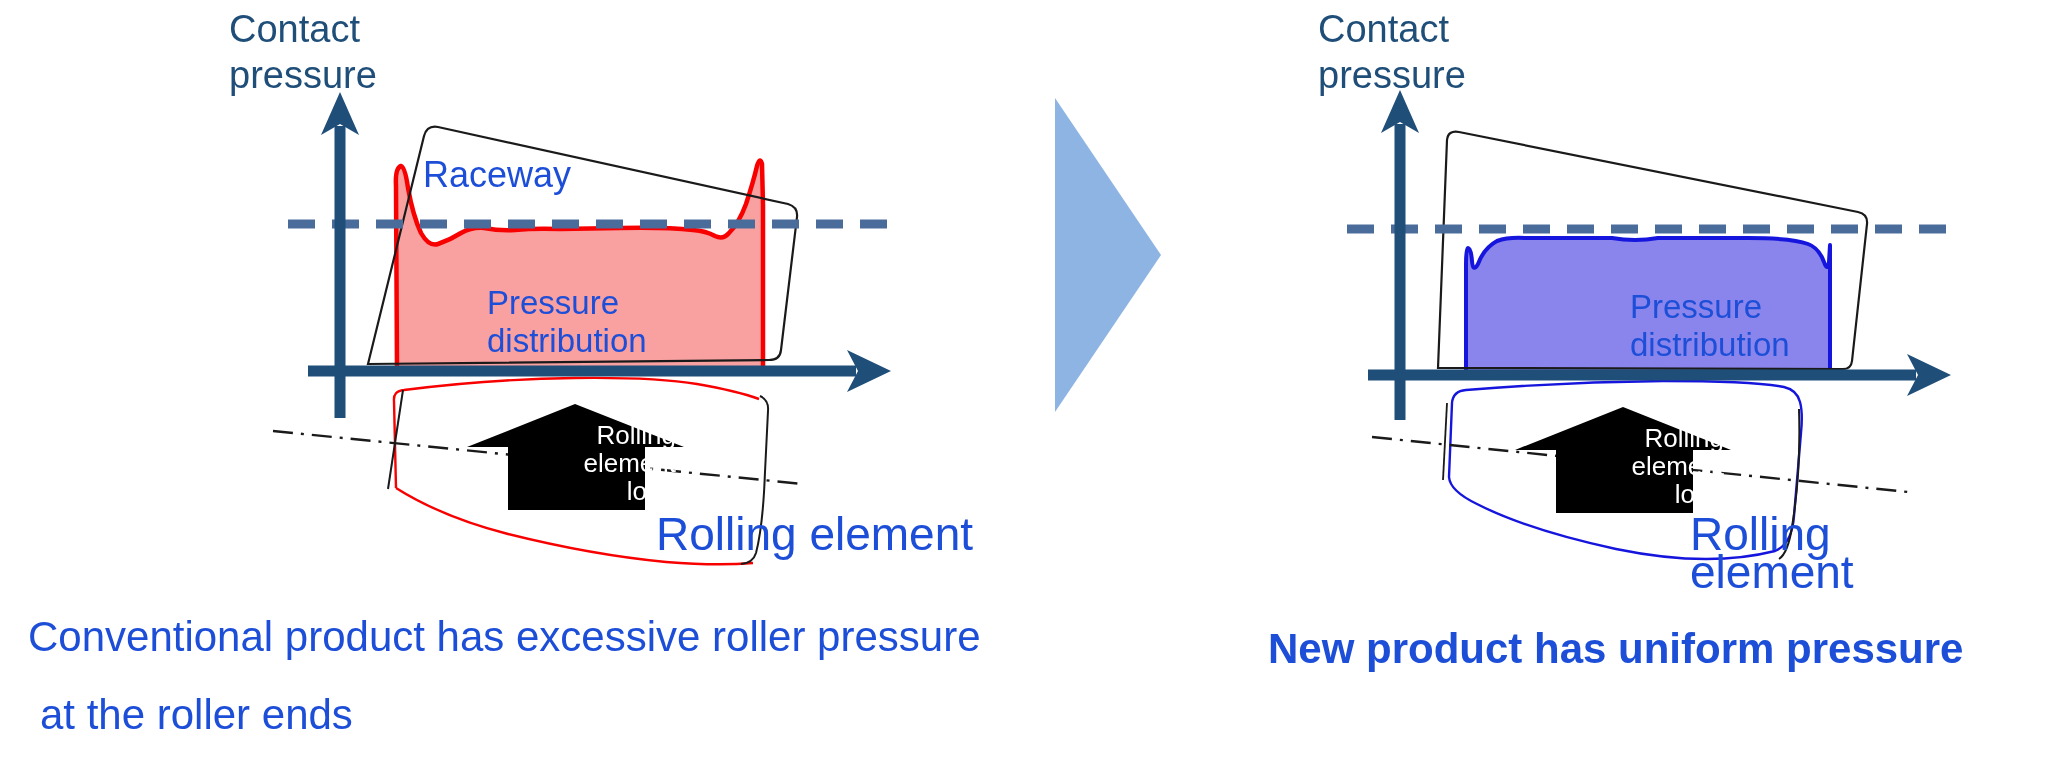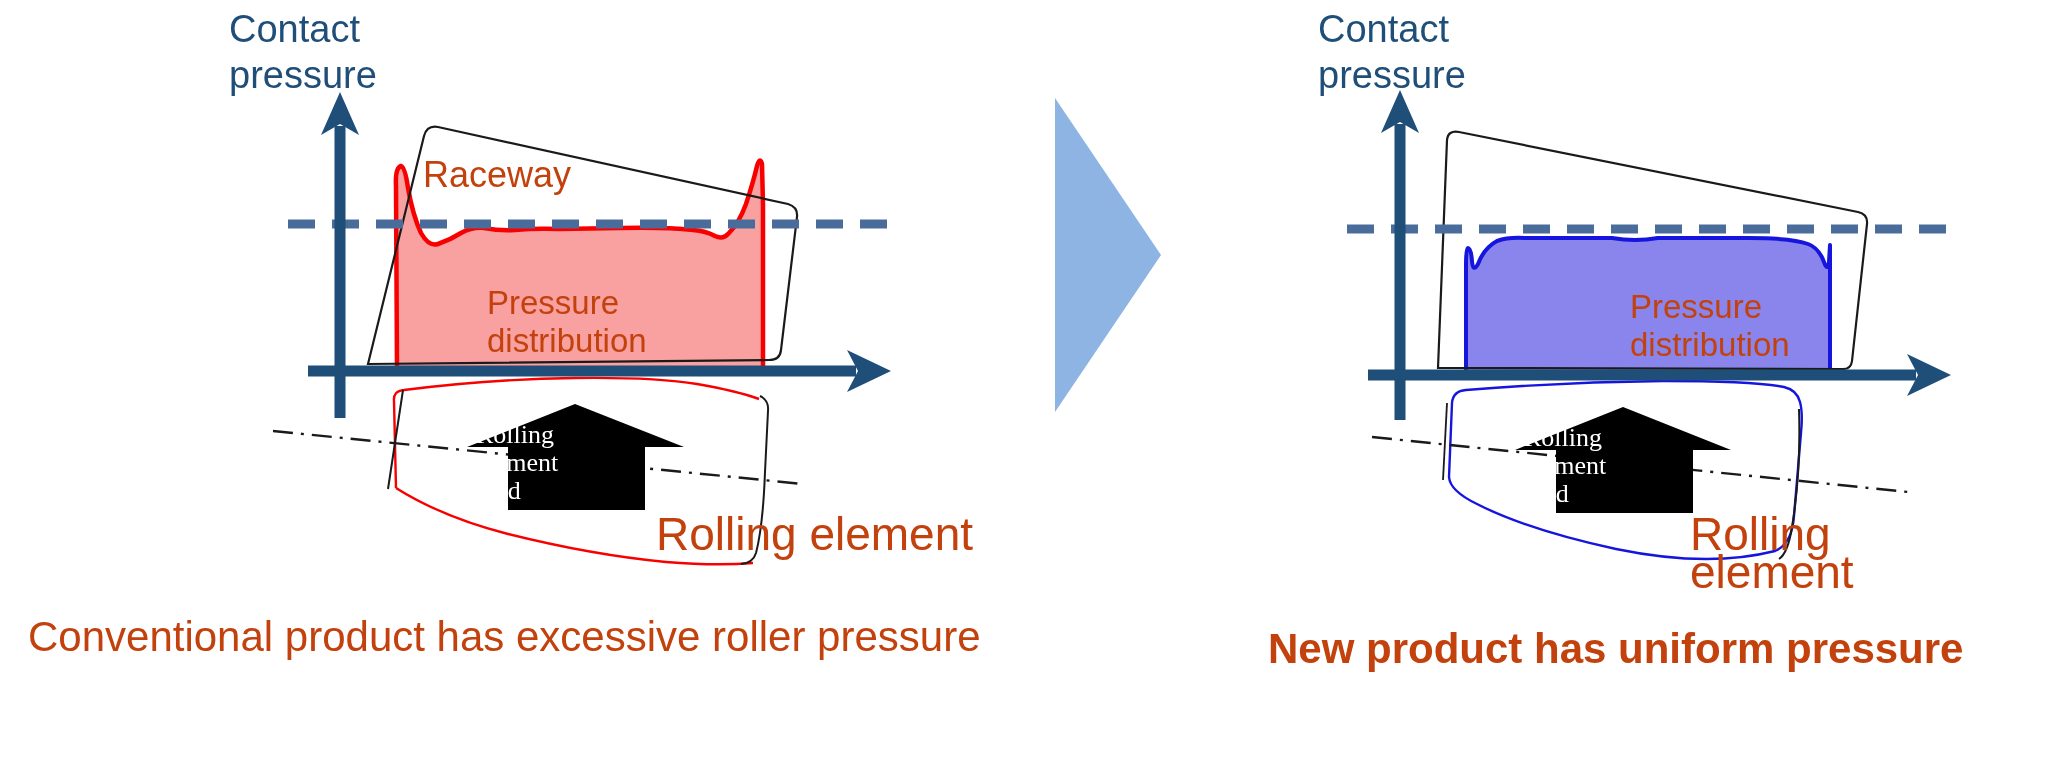--- a/index.html
+++ b/index.html
@@ -1,24 +1,24 @@
 <!DOCTYPE html>
 <html><head>
 <meta charset="utf-8">
 <style>
   html,body{margin:0;padding:0;background:#ffffff;}
   #canvas{position:relative;width:1996px;height:773px;background:#ffffff;overflow:hidden;
           font-family:"Liberation Sans", sans-serif;}
   #shapes{position:absolute;left:0;top:0;width:2048px;height:773px;}
-  .lbl{position:absolute;white-space:pre-line;color:#c2410c;}
+  .lbl{position:absolute;white-space:pre-line;color:#1d4ed8;}
   .axis-lbl{font-size:38px;line-height:46px;}
   .diagram-lbl{font-size:33px;line-height:38px;}
   .raceway-lbl{font-size:36px;line-height:40px;}
   .rollel-lbl{font-size:46px;line-height:38px;}
-  .load-lbl{font-size:26px;line-height:28px;text-align:left;width:200px;font-family:Liberation Serif, serif;}
+  .load-lbl{font-size:26px;line-height:28px;text-align:right;width:200px;}
   .caption{font-size:42px;line-height:50px;white-space:nowrap;}
 </style>
 </head>
 <body>
 
 <div id="canvas">
 
   <svg id="shapes" viewBox="0 0 2048 773">
 
     <g>
@@ -83,20 +83,21 @@
   <div class="lbl axis-lbl" style="left: 229px; top: 6px; color: rgb(31, 78, 121);">Contact
 pressure</div>
   <div class="lbl raceway-lbl" style="left:423px;top:155px;">Raceway</div>
   <div class="lbl diagram-lbl" style="left:487px;top:284px;">Pressure
 distribution</div>
   <div class="lbl load-lbl" style="left:476px;top:421px;color:#ffffff;">Rolling
 element
 load</div>
   <div class="lbl rollel-lbl" style="left:656px;top:515px;">Rolling element</div>
   <div class="lbl caption" style="left:28px;top:612px;">Conventional product has excessive roller pressure</div>
+  <div class="lbl caption" style="left:40px;top:690px;">at the roller ends</div>
 
   <div class="lbl axis-lbl" style="left: 1318px; top: 6px; color: rgb(31, 78, 121);">Contact
 pressure</div>
   <div class="lbl diagram-lbl" style="left:1630px;top:288px;">Pressure
 distribution</div>
   <div class="lbl load-lbl" style="left:1524px;top:424px;color:#ffffff;">Rolling
 element
 load</div>
   <div class="lbl rollel-lbl" style="left:1690px;top:515px;">Rolling element</div>
   <div class="lbl caption" style="left:1268px;top:624px;font-weight:bold;">New product has uniform pressure</div>

